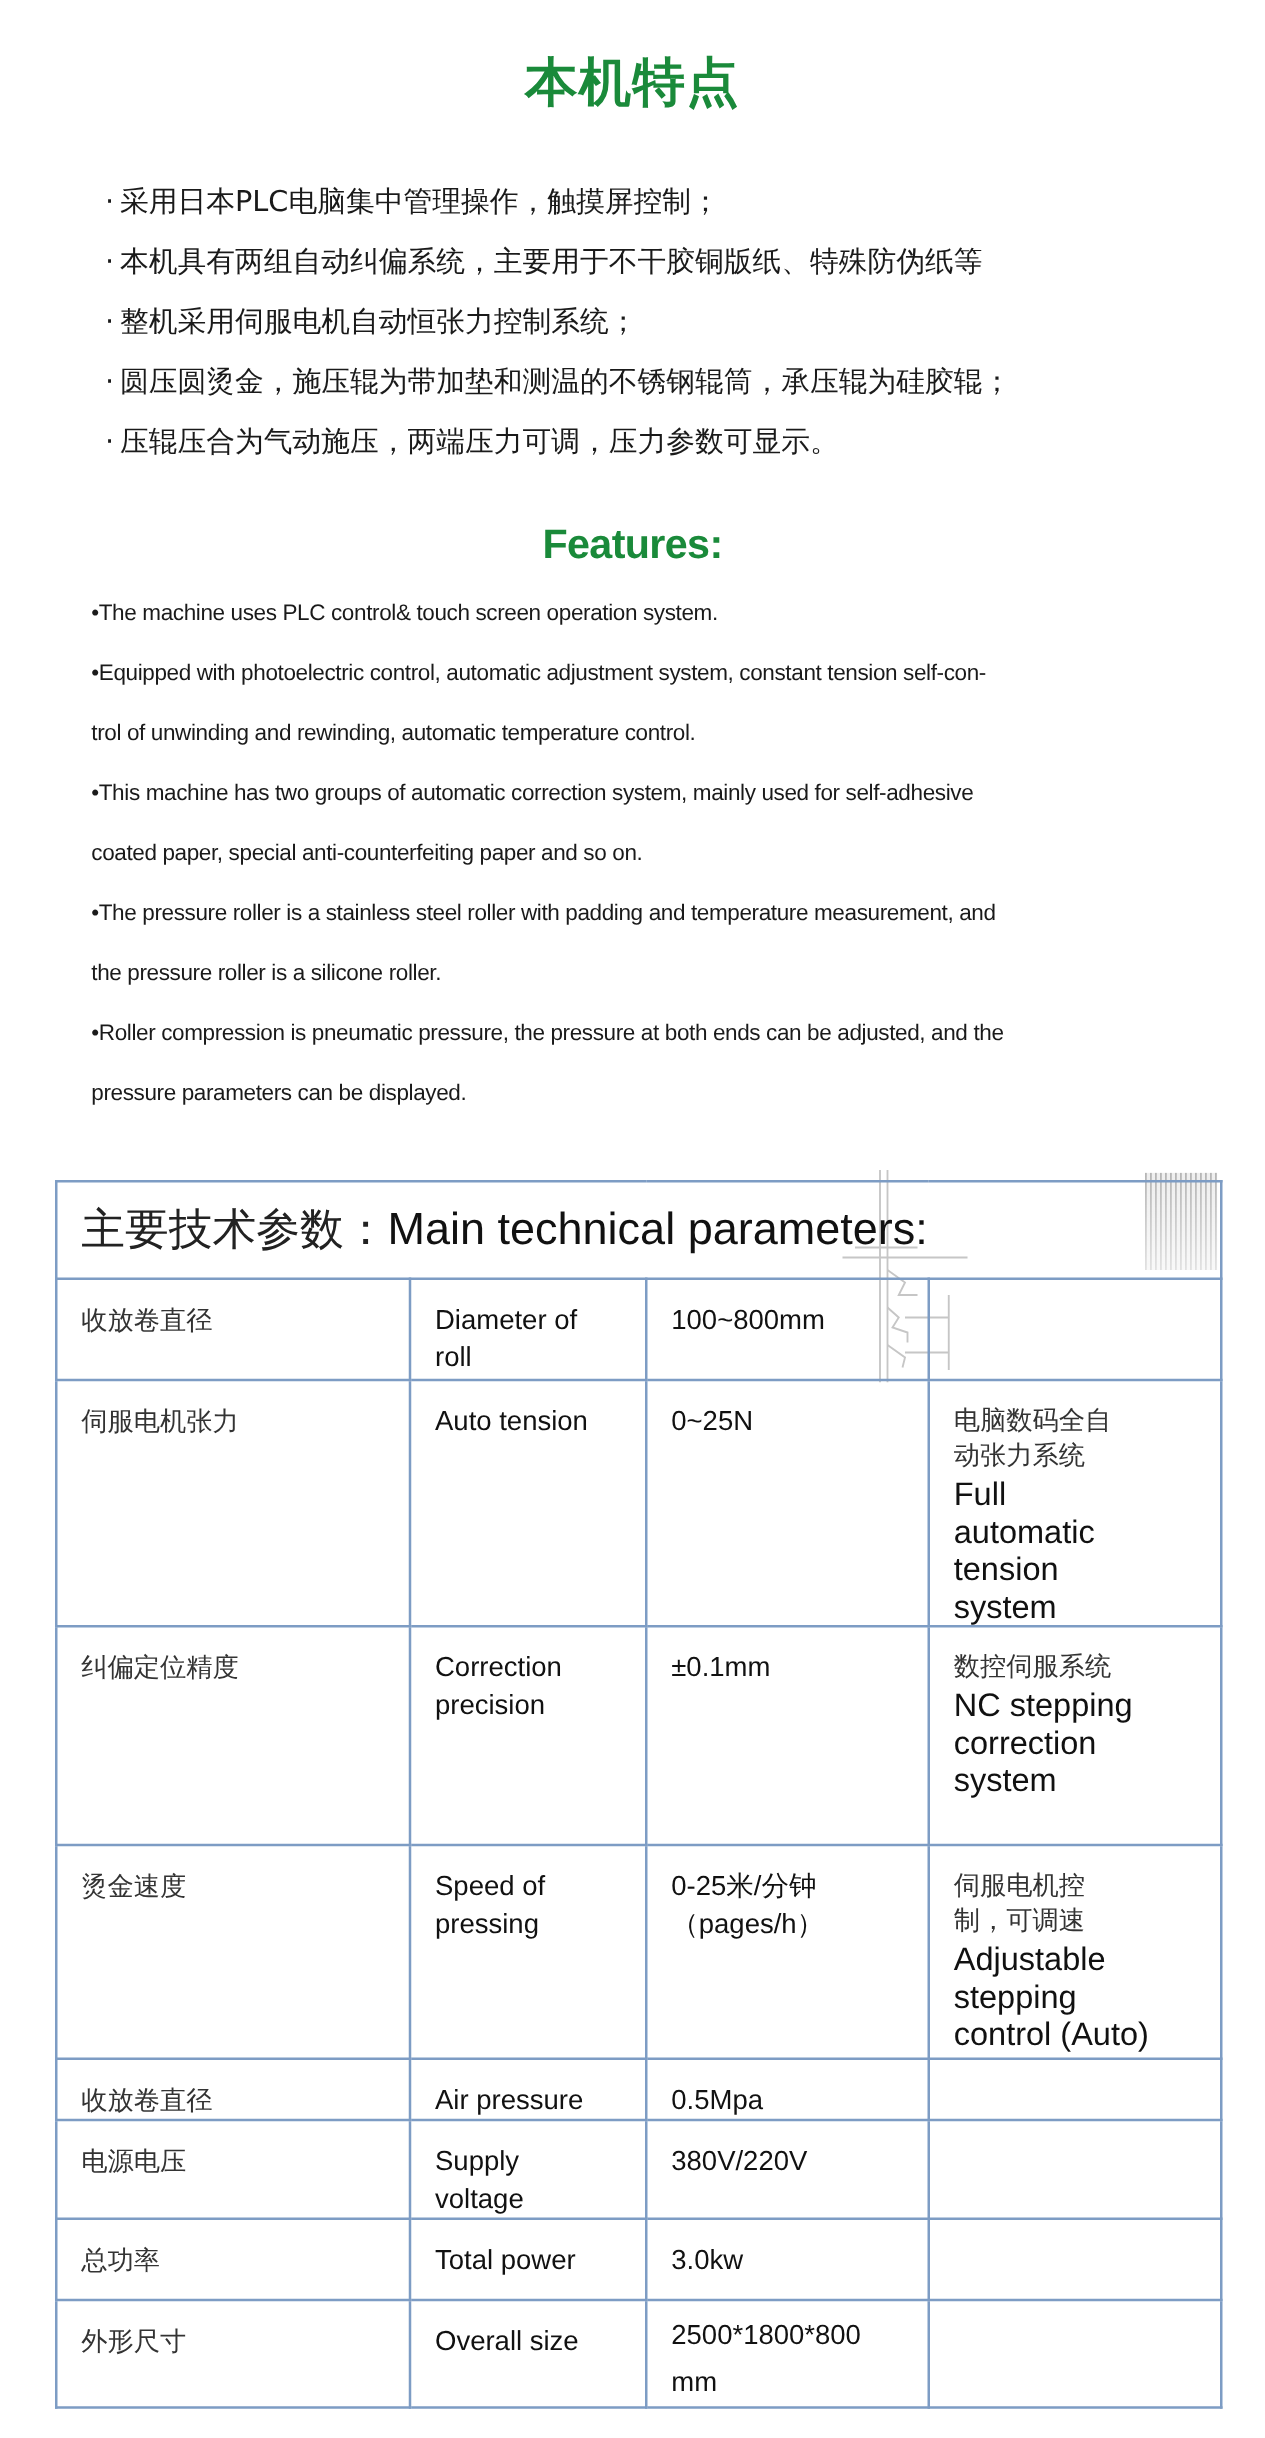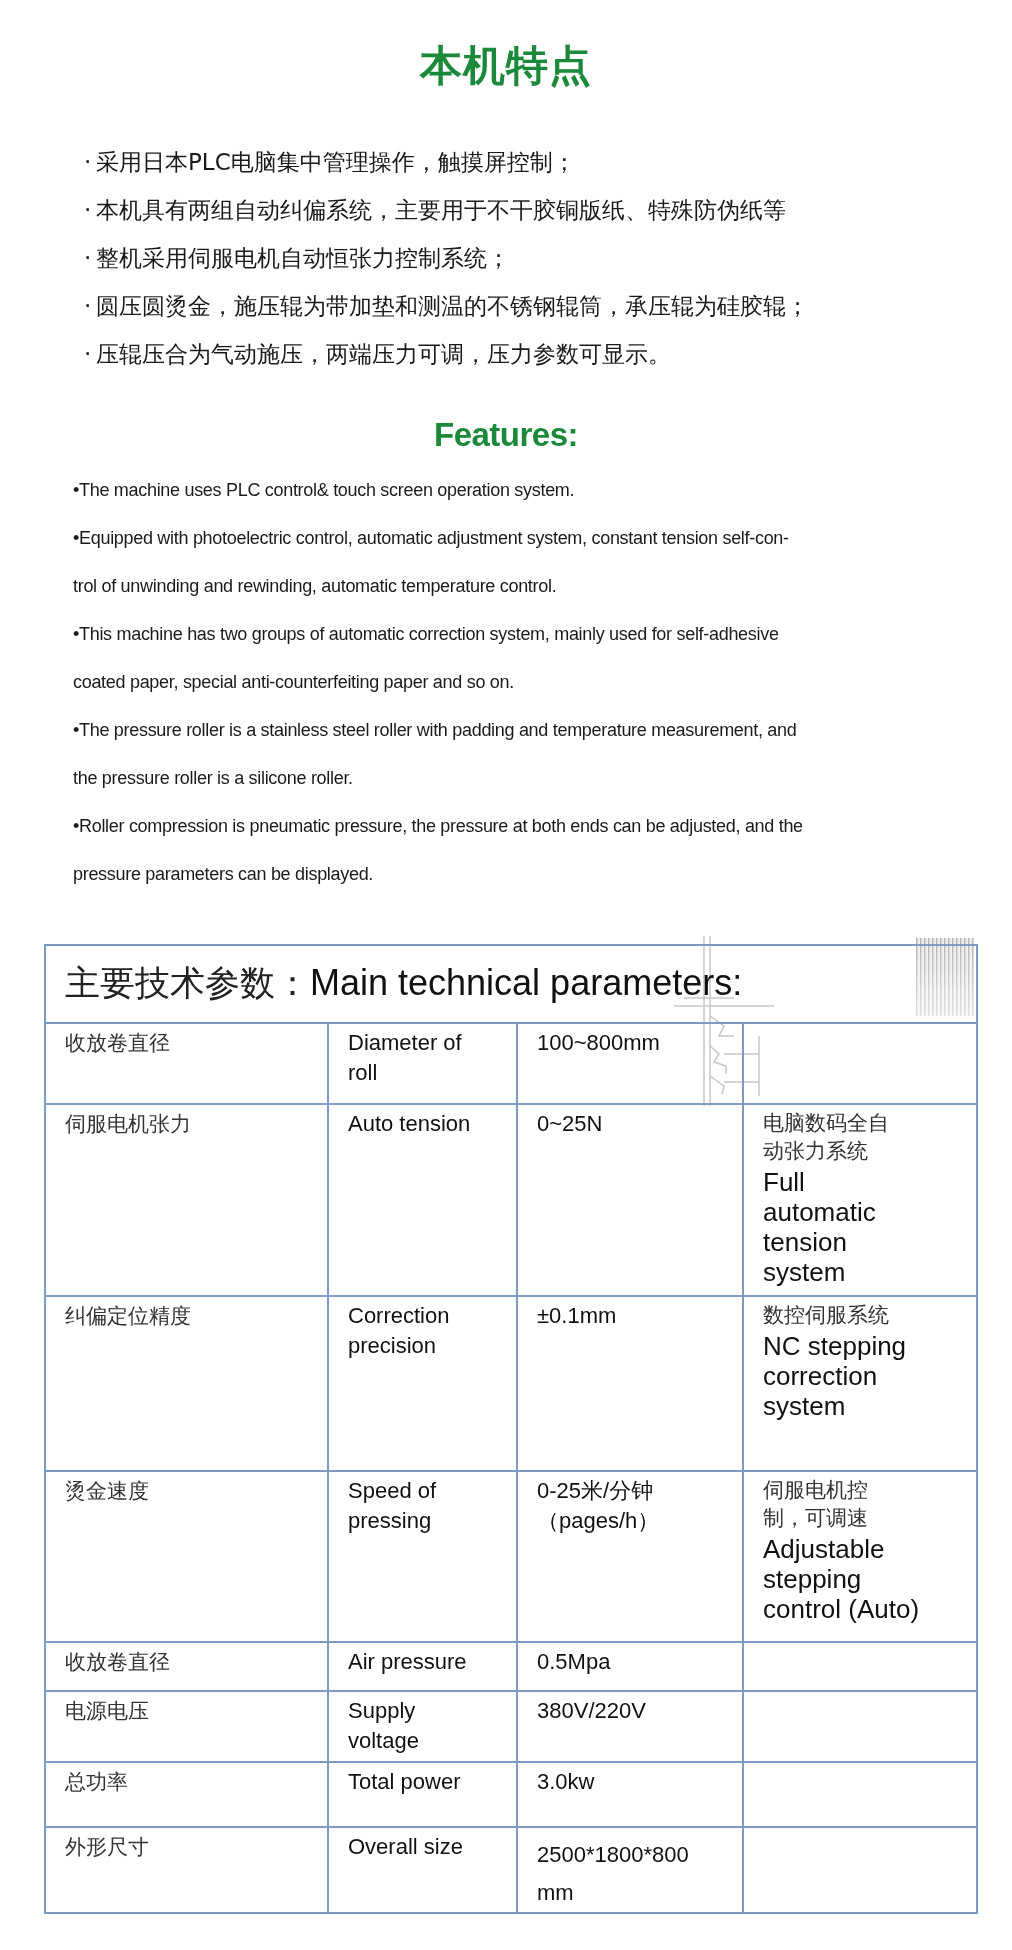--- a/index.html
+++ b/index.html
@@ -102,21 +102,21 @@
     }
     table.spec {
       border-collapse: collapse;
       width: 932px;
       table-layout: fixed;
       position: relative;
     }
     table.spec td {
       border: 2px solid #7d9cc4;
       vertical-align: top;
-      padding: 4px 14px 0 19px;
+      padding: 17px 14px 0 19px;
       font-family: "Liberation Sans", sans-serif;
       font-size: 22px;
       line-height: 30px;
       color: #111111;
       box-sizing: border-box;
     }
     table.spec td.cn {
       font-family: "DejaVu Serif", serif;
       font-size: 21px;
       color: #333333;

